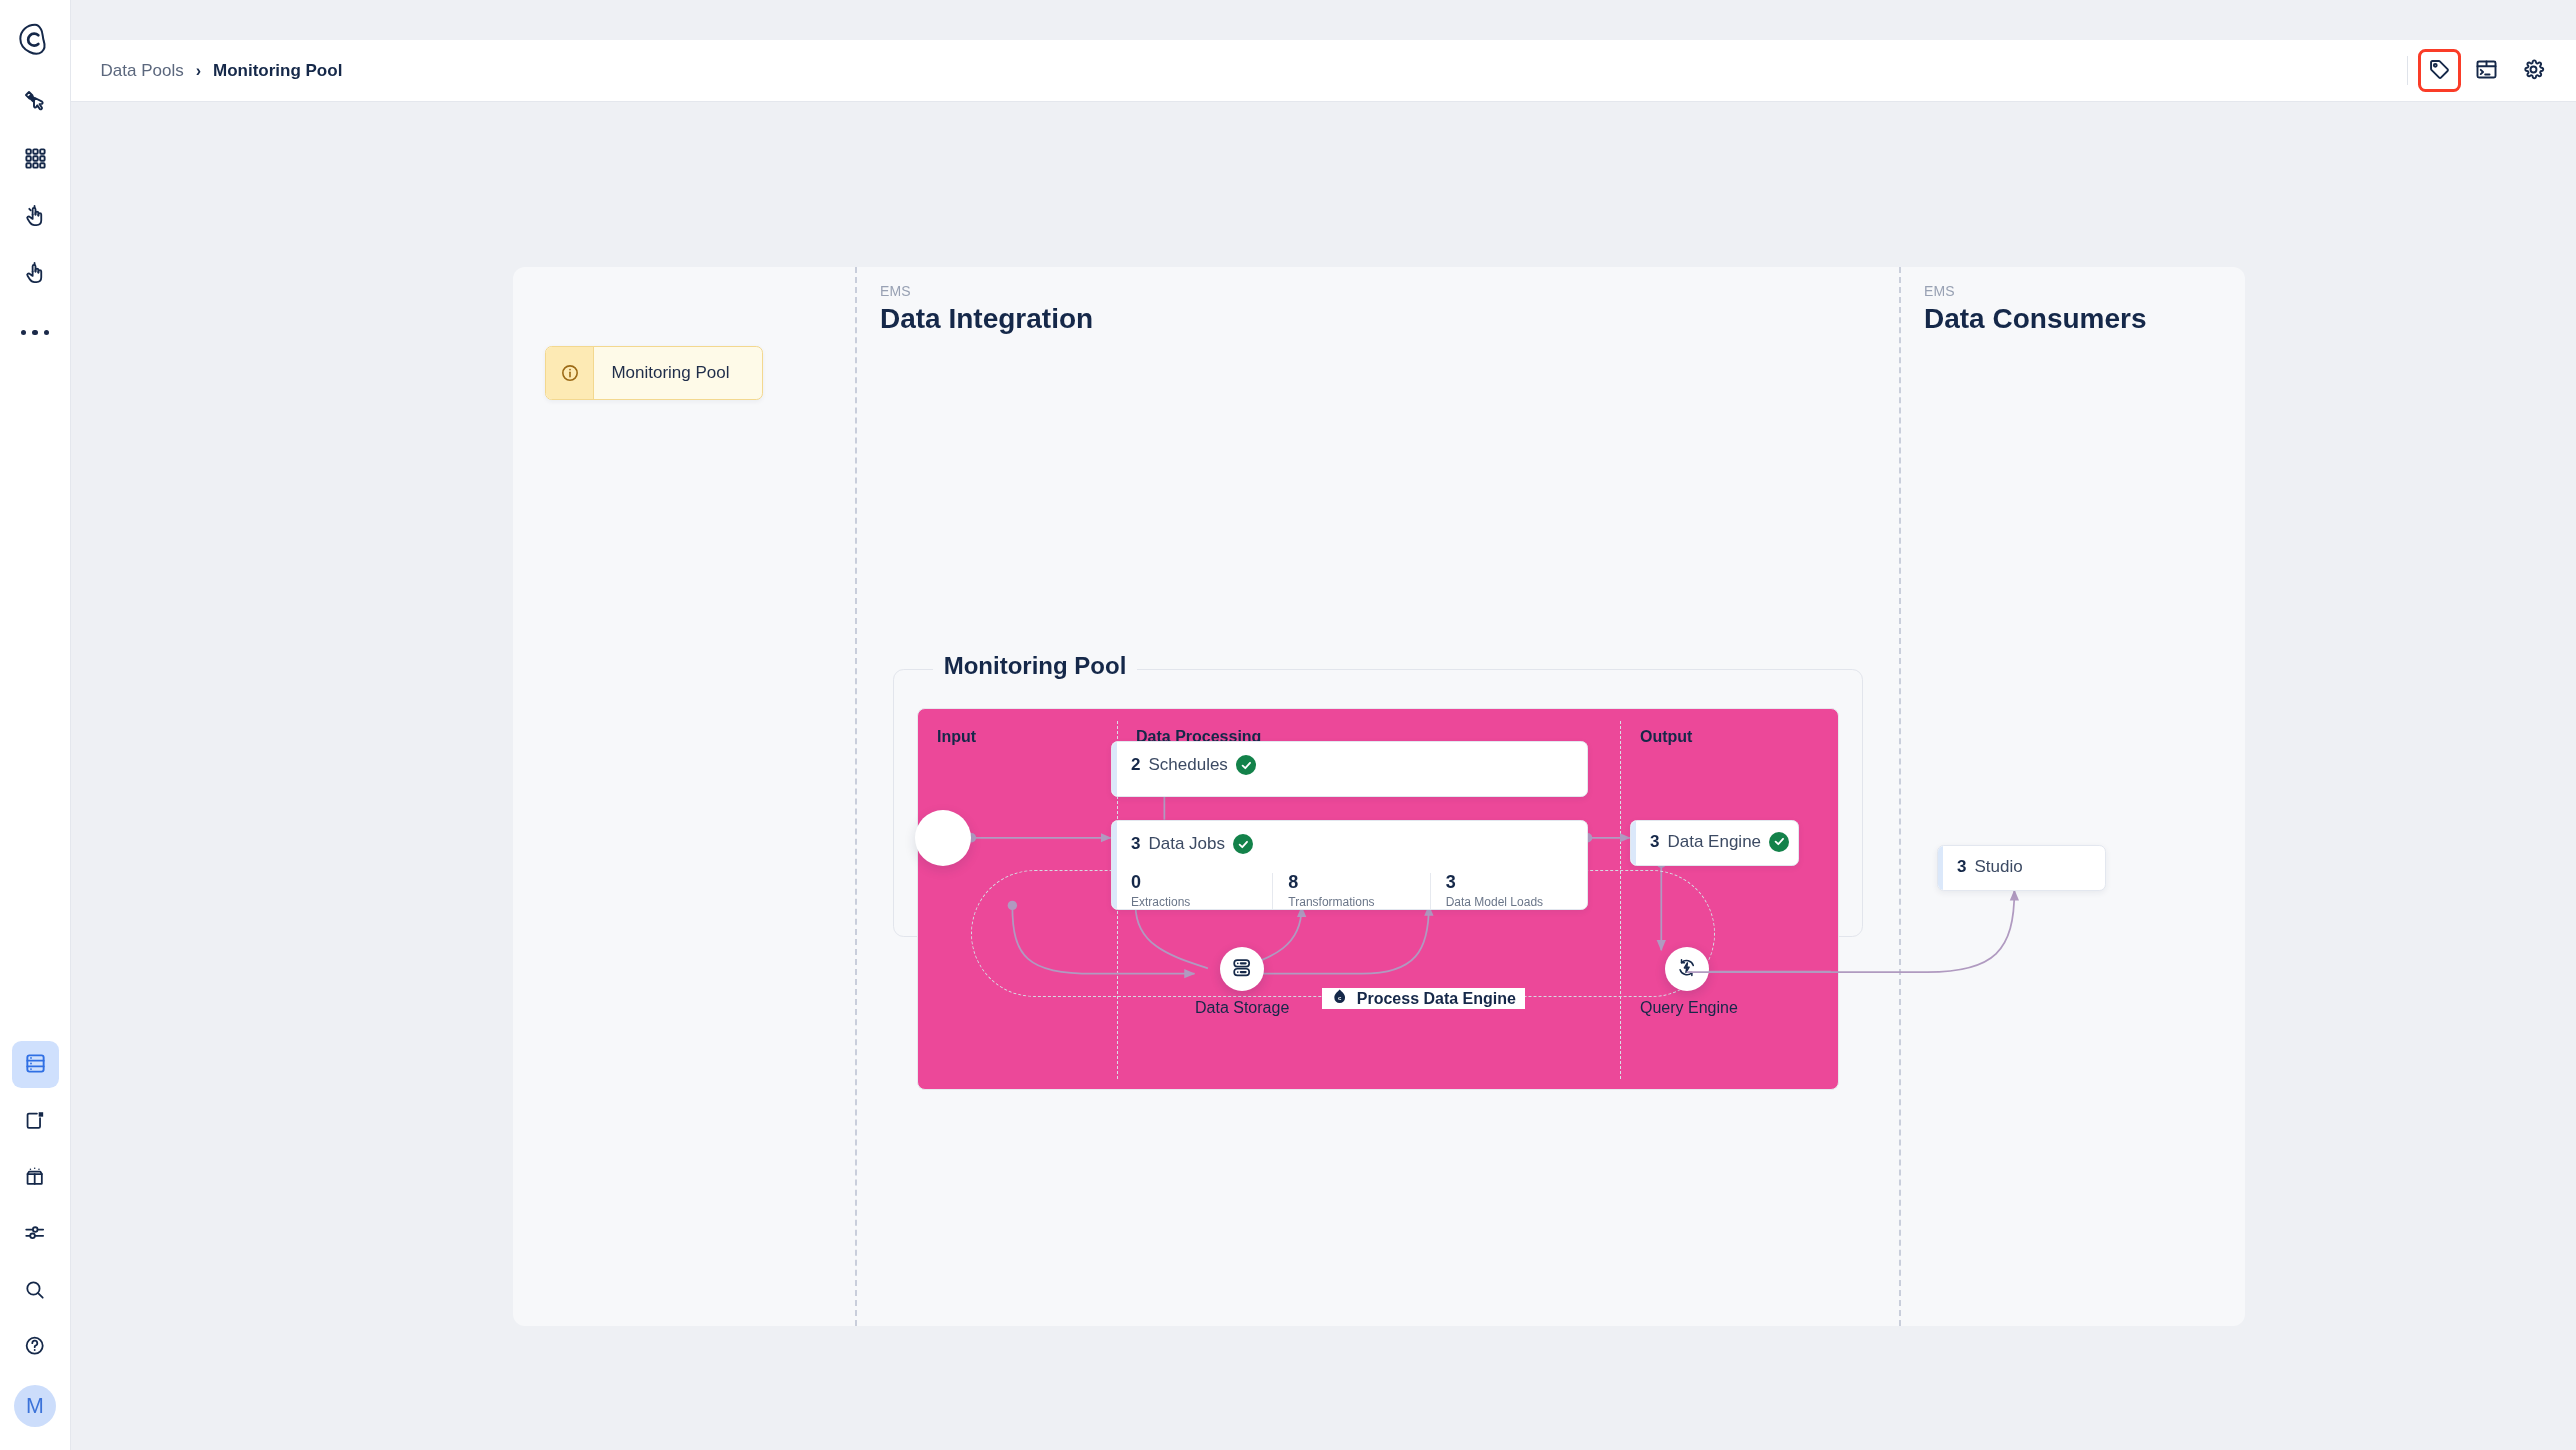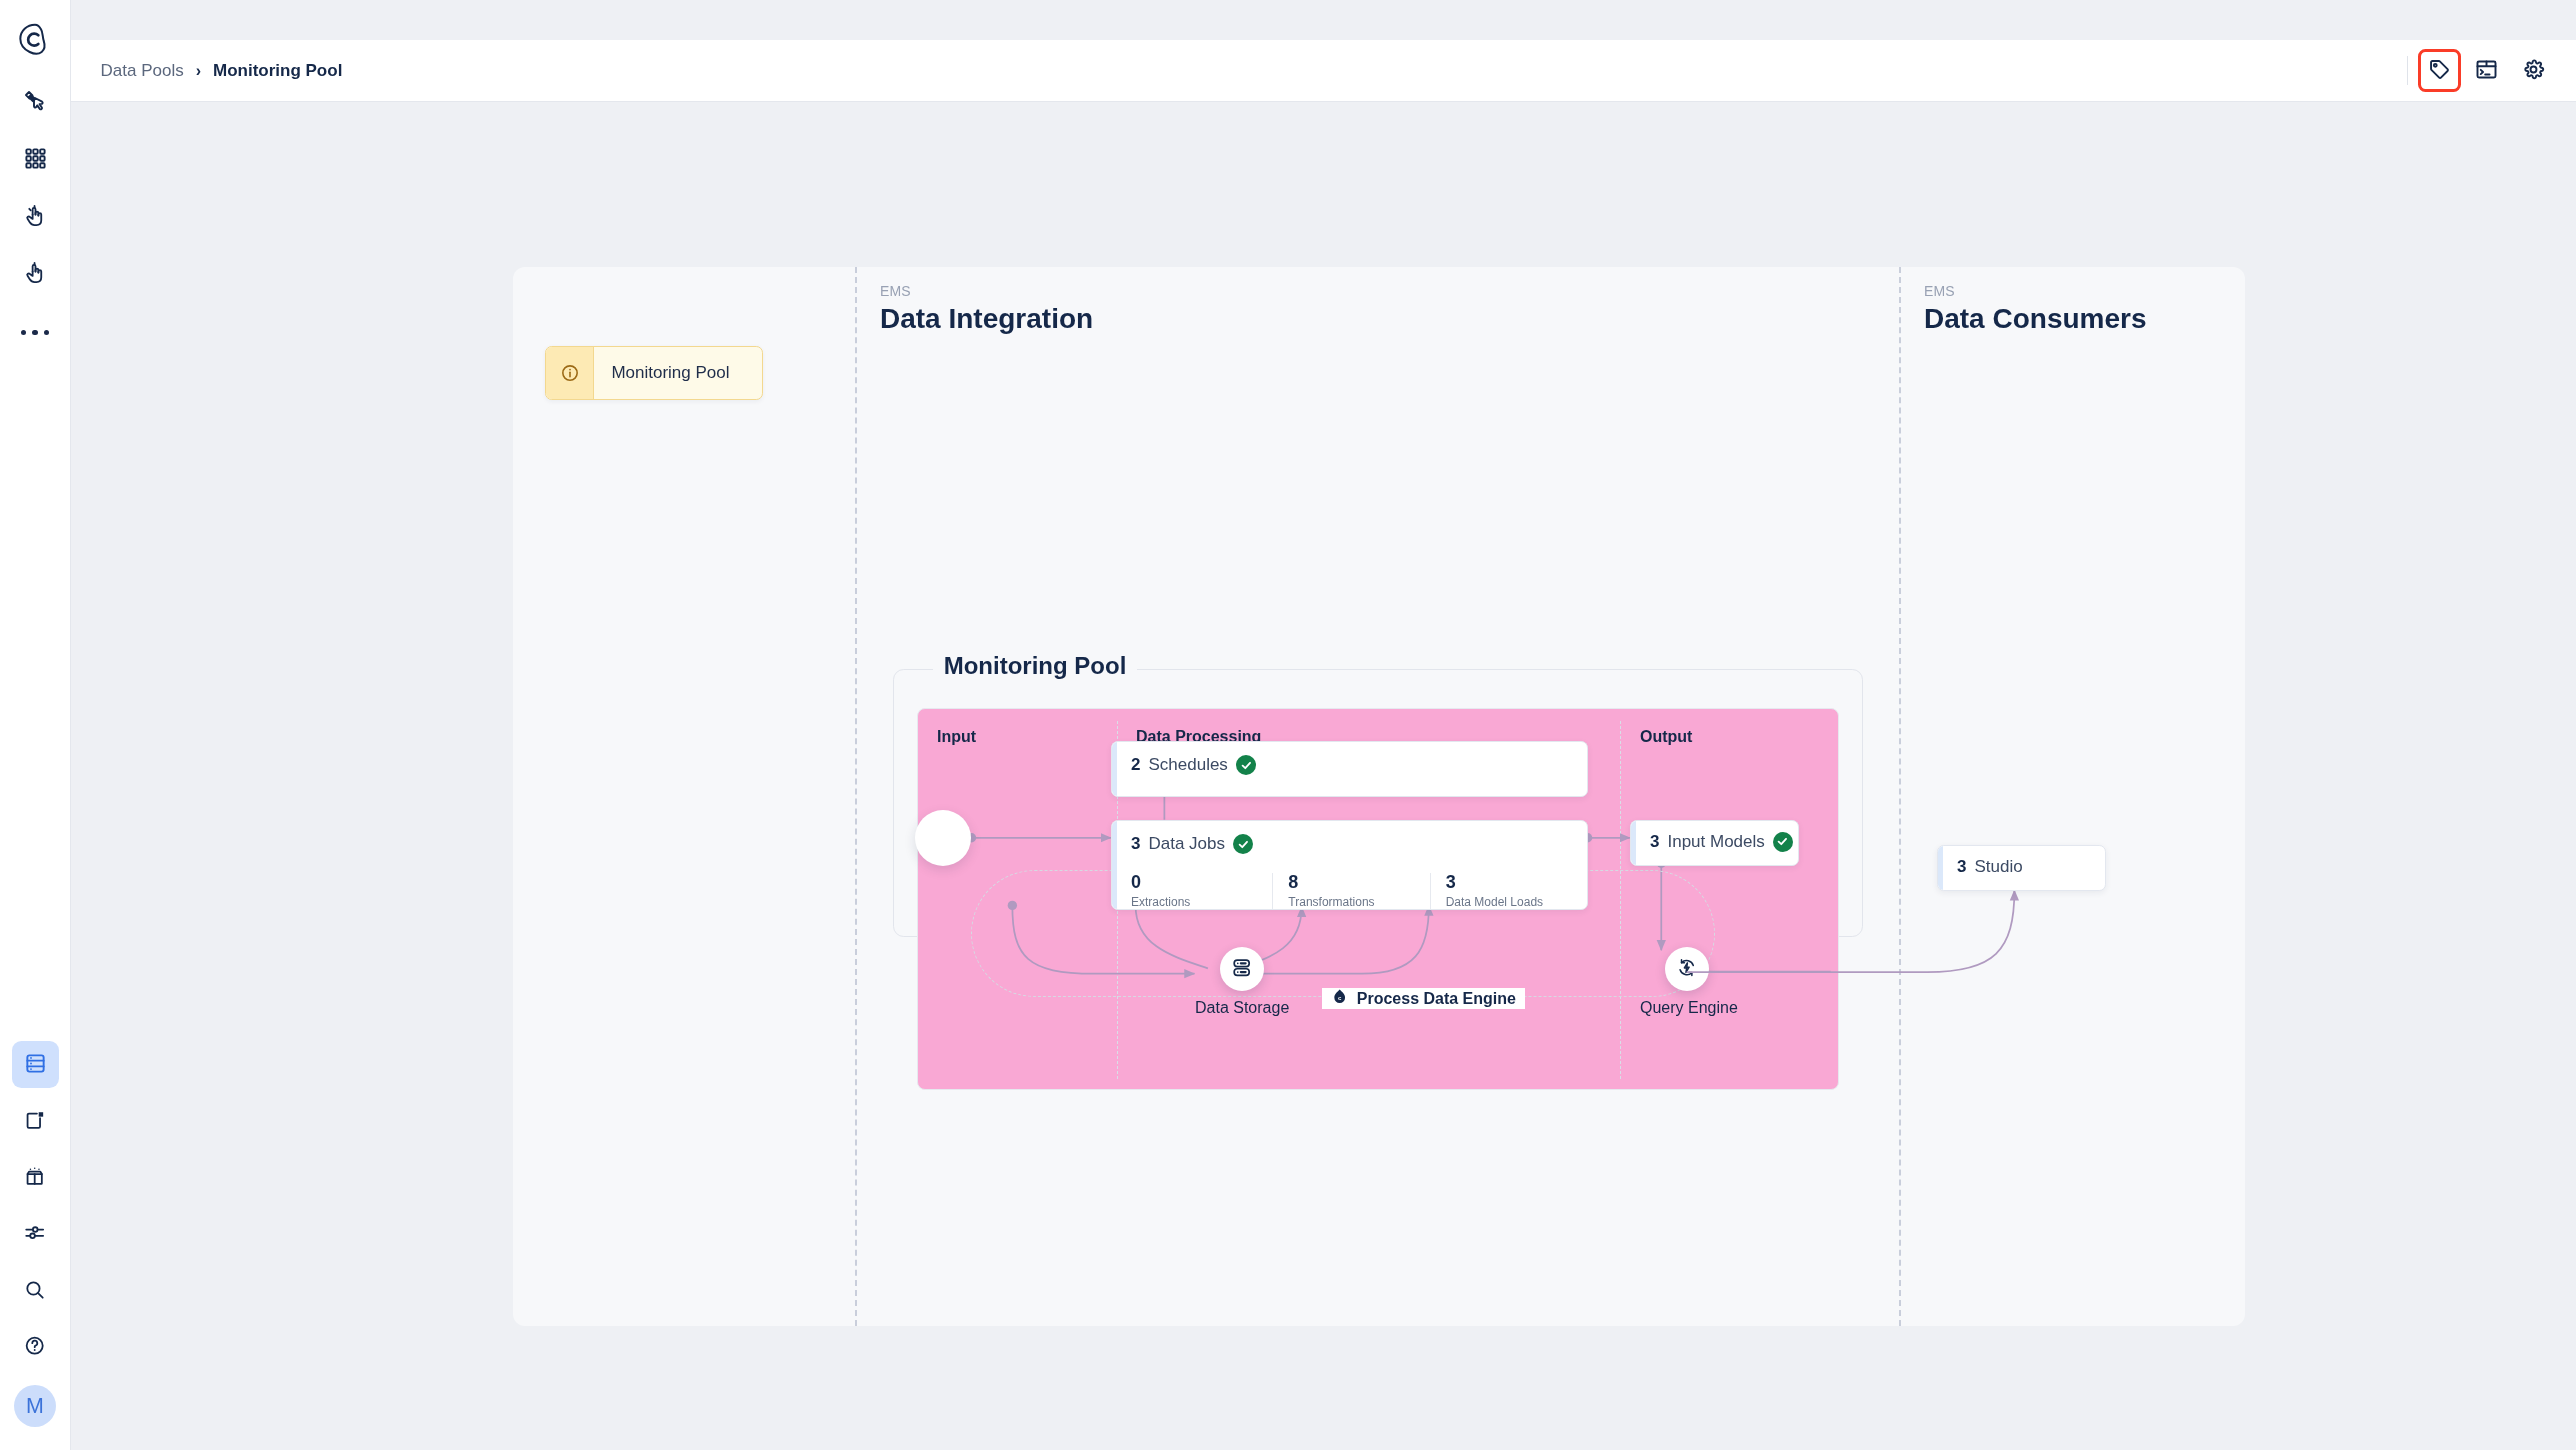--- a/index.html
+++ b/index.html
@@ -94,21 +94,21 @@
     border: 1.3px solid #e2e5ec; border-radius: 10.7px; background: transparent;
   }
   .pool-legend {
     position: absolute; left: 40px; top: -17.4px;
     background: #f7f8fa; padding: 0 10.7px;
     font-size: 24px; font-weight: 700; color: #152849; white-space: nowrap;
   }
   .inner-card {
     position: absolute; left: 24px; top: 39px;
     width: 922px; height: 382px;
-    background: #f9a8d4; border: 0.7px solid #e6e9ef; border-radius: 8px;
+    background: #ec4899; border: 0.7px solid #e6e9ef; border-radius: 8px;
   }
   .col-label {
     position: absolute; font-size: 16px; font-weight: 700; color: #152849;
   }
   .inner-dash {
     position: absolute; top: 12px; height: 358px; width: 0;
     border-left: 1.3px dashed #d9dee8;
   }
 
   
@@ -491,21 +491,21 @@
               <div class="metric">
                 <div class="metric-val">3</div>
                 <div class="metric-lab">Data Model Loads</div>
               </div>
             </div>
           </div>
 
           <div class="ncard" style="left:737px; top:151px; width:169px; height:46px;">
             <div class="ncard-head" style="padding-top:10.7px">
               <b>3</b>
-              <span>Input Models</span>
+              <span>Data Engine</span>
               <span class="chk">
                 <svg width="12.7" height="12.7" viewBox="0 0 24 24" fill="none" stroke="#ffffff" stroke-width="3.4" stroke-linecap="round" stroke-linejoin="round">
                   <path d="M5 12.6 10 17.4 19 7.2"></path>
                 </svg>
               </span>
             </div>
           </div>
 
           <div class="rnode" style="left:302px; top:278px; width:94px;">
             <div class="rnode-circ">

